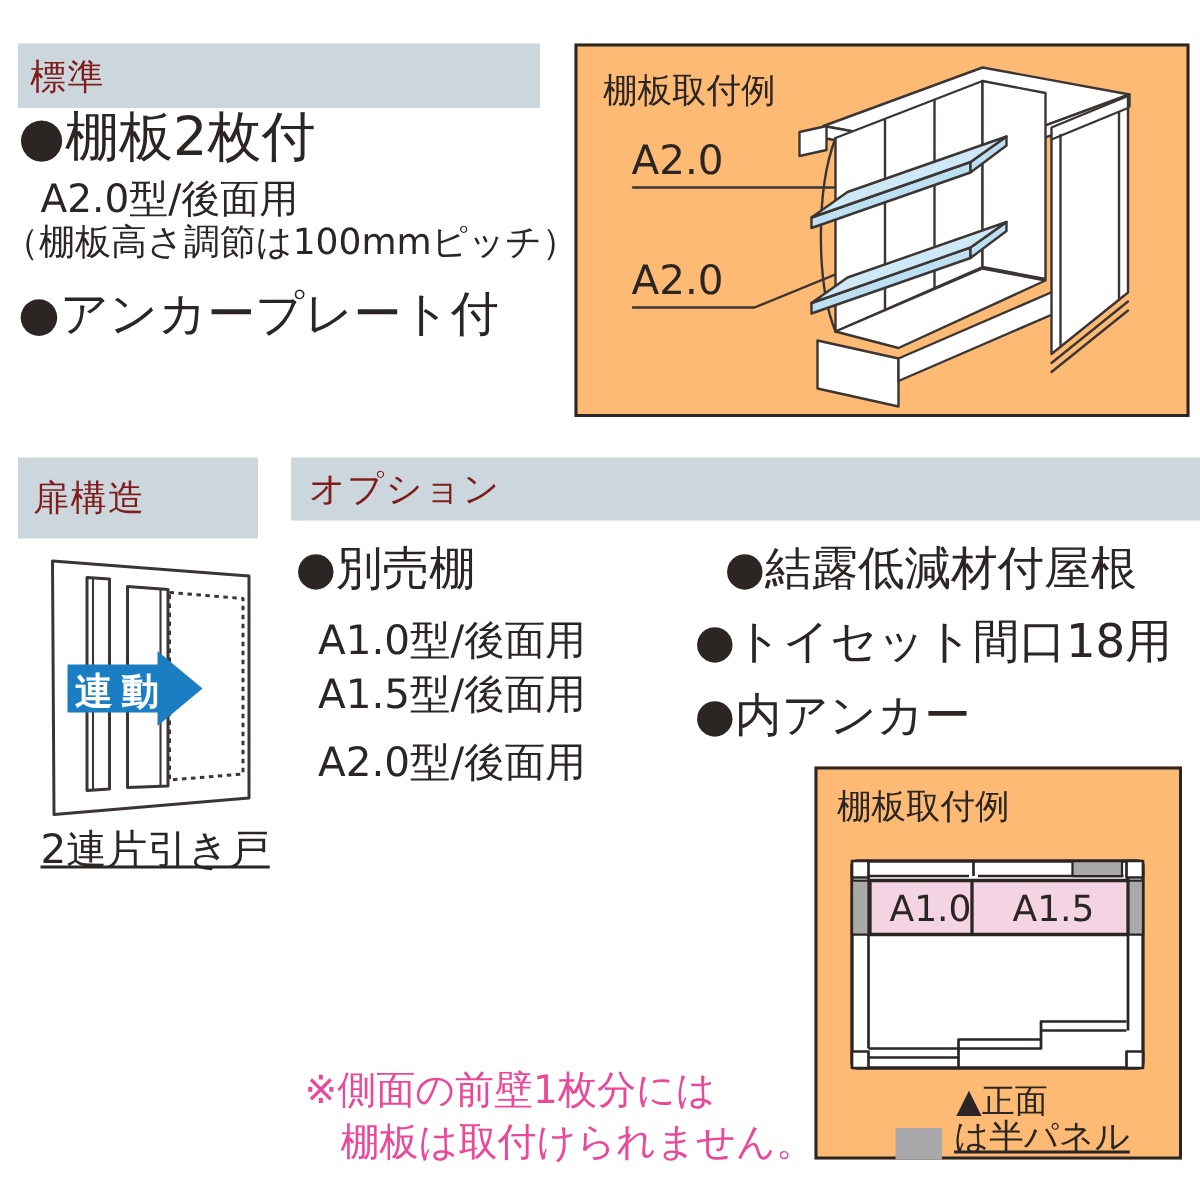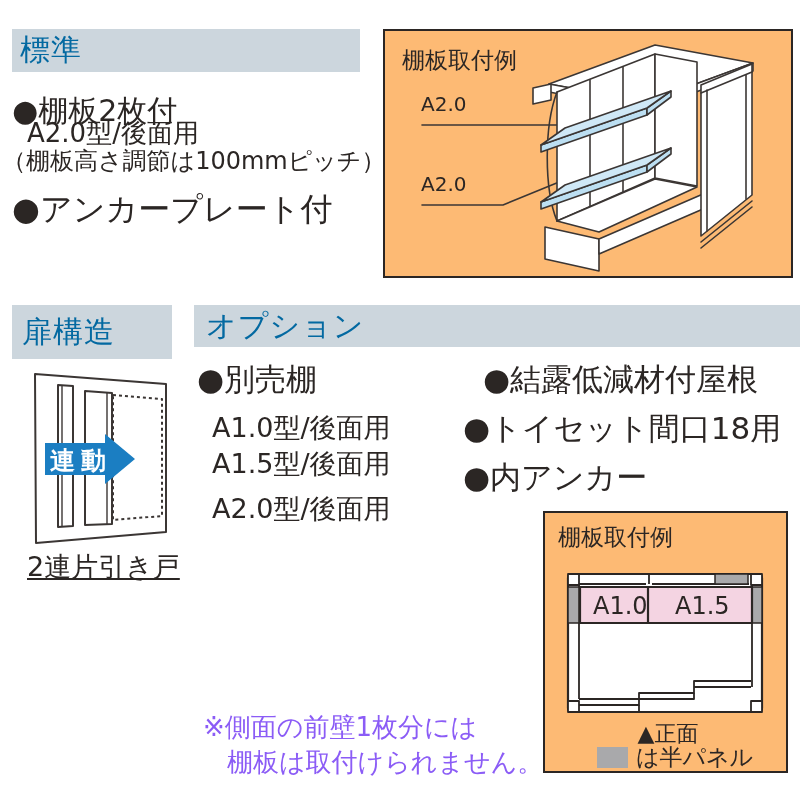--- a/index.html
+++ b/index.html
@@ -3,44 +3,44 @@
 <meta charset="utf-8">
 <style>
   html,body{margin:0;padding:0;background:#ffffff;}
   body{
     width:800px;height:800px;position:relative;overflow:hidden;
     font-family:"DejaVu Sans","Liberation Sans",sans-serif;
     color:#2b2624;
   }
   .abs{position:absolute;}
   .hdr{
-    background:#ccd6dd;color:#0369a1;
+    background:#ccd6dd;color:#7f1d1d;
     display:flex;align-items:center;
-    font-size:30px;letter-spacing:1px;white-space:nowrap;
+    font-size:24px;letter-spacing:1px;white-space:nowrap;
   }
   .txt{white-space:nowrap;line-height:1.12;}
   .box{background:#fdba74;border:2px solid #2b2624;box-sizing:border-box;}
   .boxtitle{font-size:23px;white-space:nowrap;}
-  .shelf-label{font-size:20px;white-space:nowrap;}
-  .note{color:#8b5cf6;font-size:26px;white-space:nowrap;line-height:1.1;}
+  .shelf-label{font-size:27px;white-space:nowrap;}
+  .note{color:#ec4899;font-size:26px;white-space:nowrap;line-height:1.1;}
   svg{display:block;}
-  .legend-row{display:flex;align-items:center;gap:8px;}
+  .legend-row{display:flex;align-items:flex-end;gap:8px;text-decoration:underline;}
   .legend-swatch{width:31px;height:21px;background:#a9a9ab;}
   .front-label{font-size:22px;text-align:center;white-space:nowrap;}
   .plan-text{font-size:24px;fill:#2b2624;}
   .arrow-text{font-size:25px;fill:#ffffff;font-weight:bold;letter-spacing:6px;}
 </style>
 </head>
 <body>
 
 <div class="abs hdr" style="left:12px;top:29px;width:340px;height:43px;padding-left:8px;">
   <span>標準</span>
 </div>
 
-<div class="abs txt" style="left:12px;top:94px;font-size:30px;">●棚板2枚付</div>
+<div class="abs txt" style="left:12px;top:72px;font-size:36px;">●棚板2枚付</div>
 <div class="abs txt" style="left:27px;top:119px;font-size:26px;">A2.0型/後面用</div>
 <div class="abs txt" style="left:2px;top:148px;font-size:24px;">（棚板高さ調節は100mmピッチ）</div>
 <div class="abs txt" style="left:12px;top:192px;font-size:32px;">●アンカープレート付</div>
 
 <div class="abs box" style="left:383px;top:29px;width:410px;height:249px;">
 
   <svg class="abs" style="left:0;top:0;" width="406" height="245" viewBox="0 0 406 245" fill="none" stroke="#3b3634" stroke-width="1.6" stroke-linejoin="round" stroke-linecap="round">
 
     <path d="M37,94 H200"></path>
     <path d="M37,174 H118 L228,129"></path>

